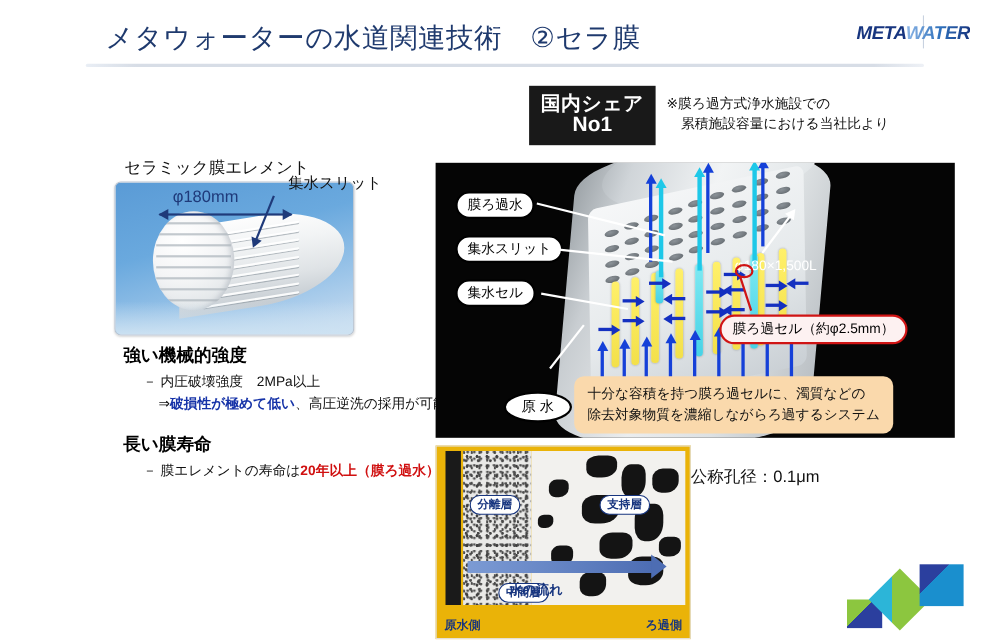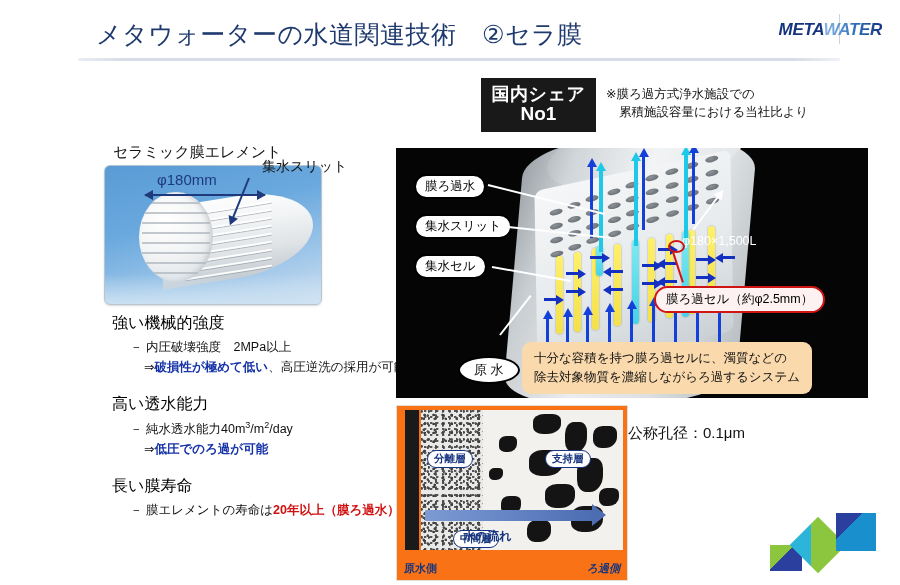--- a/index.html
+++ b/index.html
@@ -111,21 +111,21 @@
     background:#1f3a7a; transform:rotate(22deg); transform-origin:top center;
   }
   .slit-leader:after{
     content:""; position:absolute; left:-4px; bottom:-7px; width:0; height:0;
     border-left:5px solid transparent; border-right:5px solid transparent;
     border-top:9px solid #1f3a7a;
   }
 
   
   .bullets { position:absolute; left:112px; top:313px; width:300px; }
-  .b-head { font-size:16px; font-weight:normal; color:#000; margin-top:0; }
+  .b-head { font-size:16px; font-weight:bold; color:#000; margin-top:0; }
   .b-grp { margin-bottom:18px; }
   .b-sub { font-size:12.5px; color:#111; margin:5px 0 0 18px; white-space:nowrap; }
   .b-arrow { font-size:12.5px; margin:3px 0 0 32px; color:#111; white-space:nowrap; }
   .blue { color:#1633a8; font-weight:bold; }
   .red  { color:#d01010; font-weight:bold; }
   sup { font-size:9px; }
 
   
   .diagram {
     position:absolute; left:396px; top:148px; width:472px; height:250px;
@@ -220,21 +220,21 @@
     border:2px solid #000; border-radius:50%/50%; padding:3px 14px; white-space:nowrap;
   }
   .note-orange {
     position:absolute; background:#fad9ac; color:#111; font-size:12.5px;
     border-radius:9px; padding:7px 12px; line-height:1.5; white-space:nowrap;
   }
 
   
   .sem {
     position:absolute; left:396px; top:405px; width:232px; height:176px;
-    background:#f97316; overflow:hidden; border:1px solid #e4e0d6;
+    background:#eab308; overflow:hidden; border:1px solid #e4e0d6;
   }
   .sem-bar { position:absolute; left:8px; top:4px; width:14px; height:140px;
     background:#1a1a1a; }
   .sem-fine {
     position:absolute; left:24px; top:4px; width:62px; height:140px;
     background:
       radial-gradient(circle at 10% 20%,#4a4a4a 1px,transparent 1.6px),
       radial-gradient(circle at 40% 55%,#3d3d3d 1px,transparent 1.6px),
       radial-gradient(circle at 70% 15%,#555 1px,transparent 1.6px),
       radial-gradient(circle at 25% 80%,#444 1px,transparent 1.6px),
@@ -260,21 +260,21 @@
   .sem-flow:after{
     content:""; position:absolute; right:-13px; top:-6px; width:0; height:0;
     border-top:11px solid transparent; border-bottom:11px solid transparent;
     border-left:14px solid #4d6db3;
   }
   .sem-flow-txt {
     position:absolute; left:66px; top:101px; font-size:12px; font-weight:bold;
     color:#17357f; white-space:nowrap;margin-top:21px;
   }
   .sem-bottom-l { position:absolute; left:7px; bottom:4px; font-size:11px; font-weight:bold; color:#17357f; }
-  .sem-bottom-r { position:absolute; right:7px; bottom:4px; font-size:11px; font-weight:bold; color:#17357f;font-style:italic; }
+  .sem-bottom-r { position:absolute; right:7px; bottom:4px; font-size:11px; font-weight:bold; color:#17357f; }
 
   .pore {
     position:absolute; left:628px; top:424px;
     font-size:15px; color:#111; white-space:nowrap;
   }
 
   
   .mark { position:absolute; right:18px; bottom:14px; width:112px; height:62px; }
   .mark .sq1 { position:absolute; left:0; top:36px; width:32px; height:26px;
     background:linear-gradient(135deg,#8cc63f 0 42%,#2b3f9e 42% 100%); }
@@ -338,25 +338,20 @@
   <div class="slit-leader"></div>
 
   <div class="bullets">
 
     <div class="b-grp">
       <div class="b-head">強い機械的強度</div>
       <div class="b-sub">－ 内圧破壊強度　2MPa以上</div>
       <div class="b-arrow"><span>⇒</span><span class="blue">破損性が極めて低い</span><span>、高圧逆洗の採用が可能</span></div>
     </div>
 
-    <div class="b-grp">
-      <div class="b-head">高い透水能力</div>
-      <div class="b-sub"><span>－ 純水透水能力40m</span><sup>3</sup><span>/m</span><sup>2</sup><span>/day</span></div>
-      <div class="b-arrow"><span>⇒</span><span class="blue">低圧でのろ過が可能</span></div>
-    </div>
 
     <div class="b-grp">
       <div class="b-head">長い膜寿命</div>
       <div class="b-sub"><span>－ 膜エレメントの寿命は</span><span class="red">20年以上（膜ろ過水）</span></div>
     </div>
 
   </div>
 
   <div class="diagram">
 
@@ -456,21 +451,21 @@
     <div class="callout" style="left:18px; top:66px;">集水スリット</div>
     <div class="callout" style="left:18px; top:106px;">集水セル</div>
 
     <div class="leader" style="left:92px; top:36px; width:120px; transform:rotate(14deg);"></div>
     <div class="leader" style="left:112px; top:78px; width:104px; transform:rotate(6deg);"></div>
     <div class="leader" style="left:96px; top:118px; width:80px; transform:rotate(10deg);"></div>
 
     <div class="callout-oval" style="left:62px; top:208px;">原 水</div>
     <div class="leader" style="left:104px; top:186px; width:50px; transform:rotate(-52deg);"></div>
 
-    <div class="dim-white" style="left:286px; top:86px;">φ180×1,500L</div>
+    <div class="dim-white" style="left:272px; top:86px;">φ180×1,500L</div>
     <div class="white-arrow" style="left:296px; top:40px;"></div>
 
     <div class="red-circle" style="left:272px; top:92px;"></div>
     <div class="red-leader" style="left:276px; top:104px;"></div>
     <div class="callout-red" style="left:258px; top:138px;">膜ろ過セル（約φ2.5mm）</div>
 
     <div class="note-orange" style="left:126px; top:194px;">
       <span>十分な容積を持つ膜ろ過セルに、濁質などの</span><br>
       <span>除去対象物質を濃縮しながらろ過するシステム</span>
     </div>

